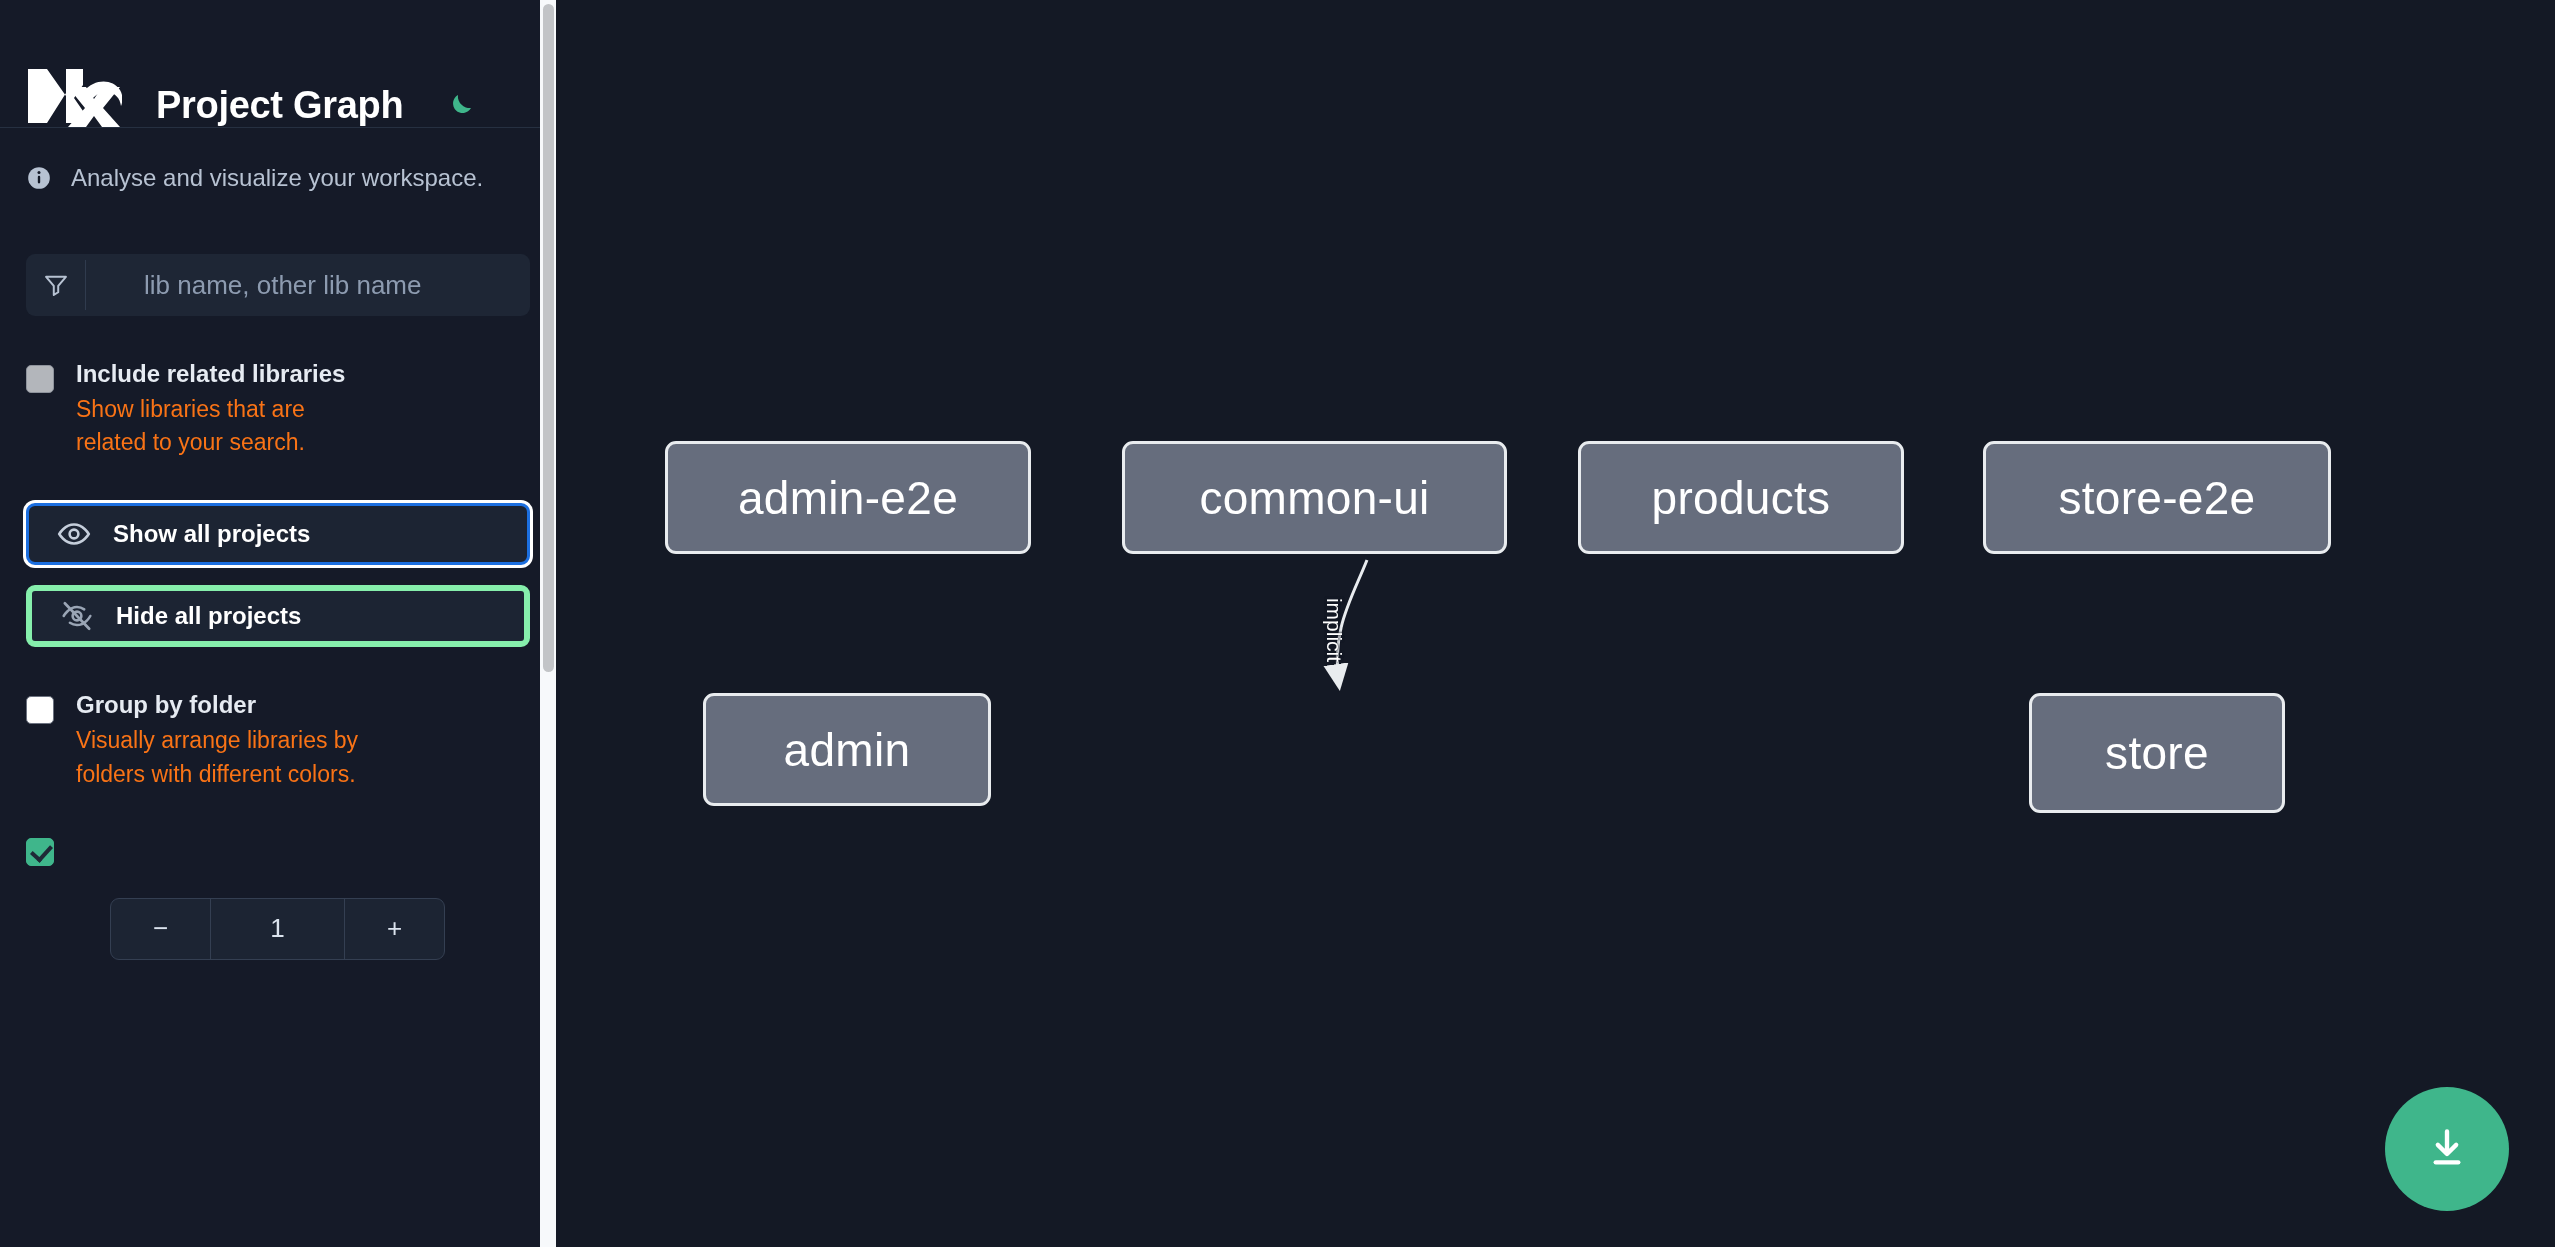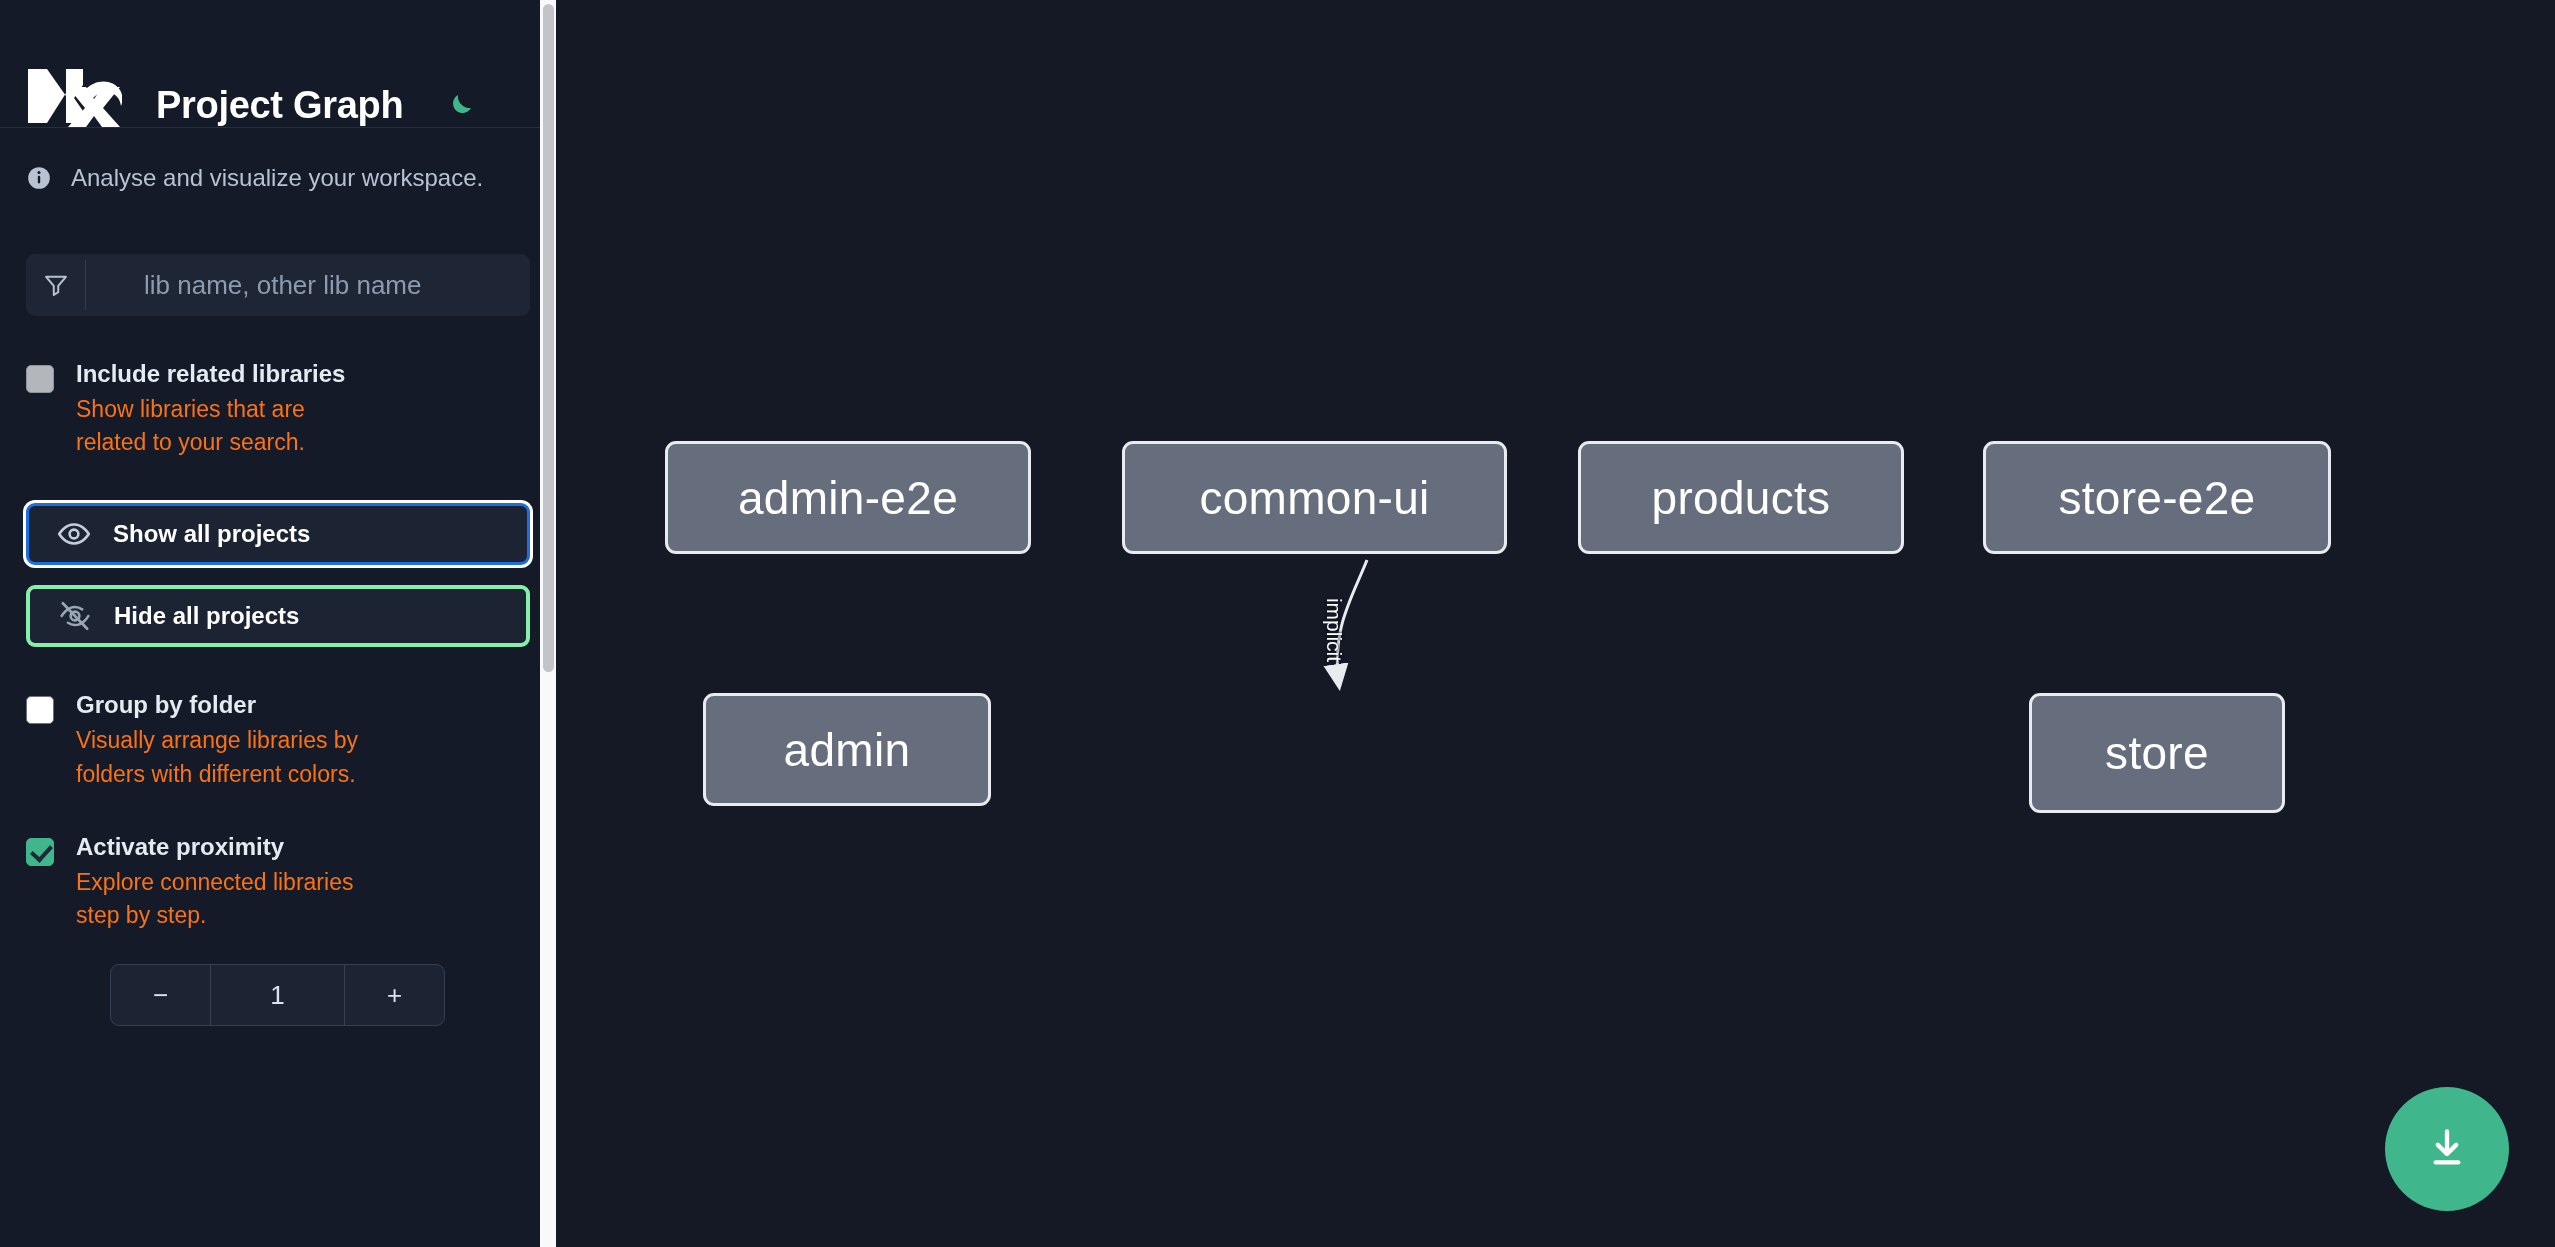--- a/index.html
+++ b/index.html
@@ -99,21 +99,21 @@
   .check-desc {
     font-size: 23px; color: #f97316; line-height: 1.45; margin-top: 4px;
     max-width: 300px;
   }
 
   
   .btn {
     margin: 0 26px; height: 62px;
     display: flex; align-items: center;
     background: #1c2433;
-    border: 4px solid #86efac;
+    border: 6px solid #86efac;
     border-radius: 9px;
     padding-left: 28px;
     cursor: pointer;
   }
   .btn-label { font-size: 24px; font-weight: 700; color: #ffffff; margin-left: 22px; }
   .btn.focused {
     border: 3px solid #1c6fe0;
     box-shadow: 0 0 0 3px #ffffff;
     margin-top: 44px;
   }
@@ -257,24 +257,20 @@
     <div class="check-row">
       <div class="cb white"></div>
       <div class="check-text">
         <div class="check-label">Group by folder</div>
         <div class="check-desc">Visually arrange libraries by folders with different colors.</div>
       </div>
     </div>
 
     <div class="check-row tight">
       <div class="cb green"></div>
-      <div class="check-text">
-        <div class="check-label">Activate proximity</div>
-        <div class="check-desc">Explore connected libraries step by step.</div>
-      </div>
     </div>
 
     <div class="stepper">
       <div class="step-minus">−</div>
       <div class="step-val">1</div>
       <div class="step-plus">+</div>
     </div>
 
     <div class="sb-track">
       <div class="sb-thumb"></div>

